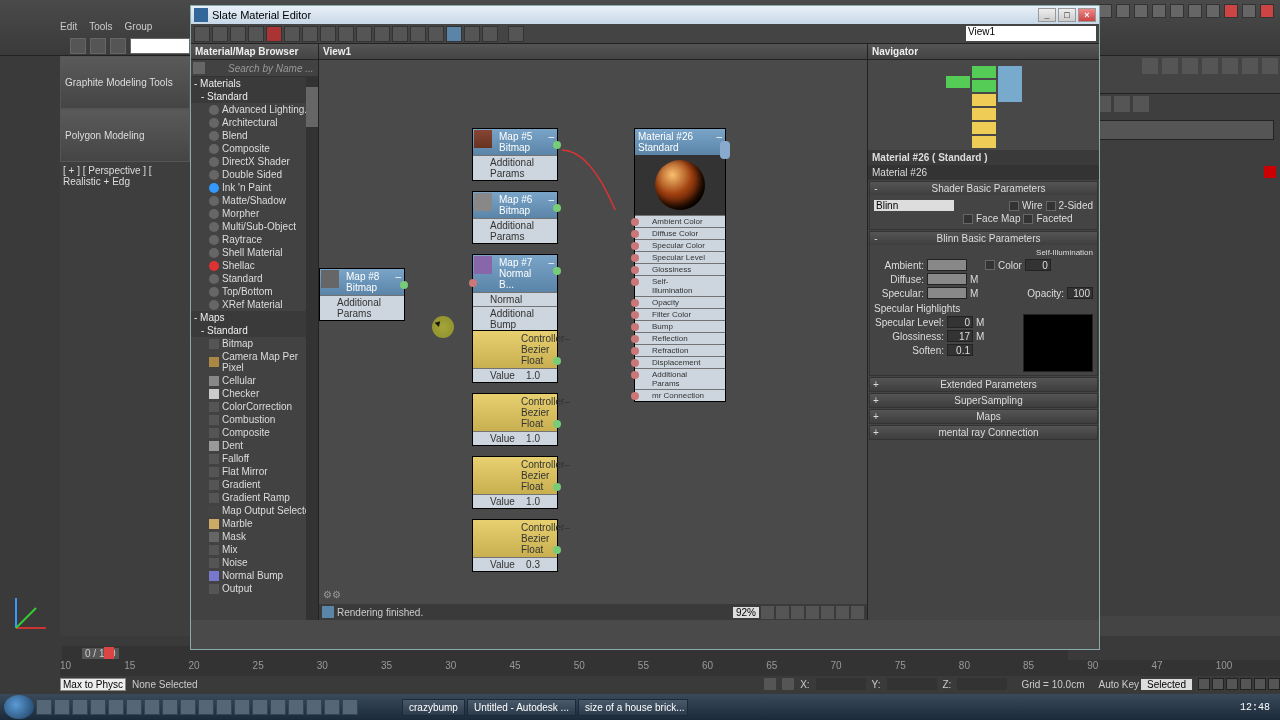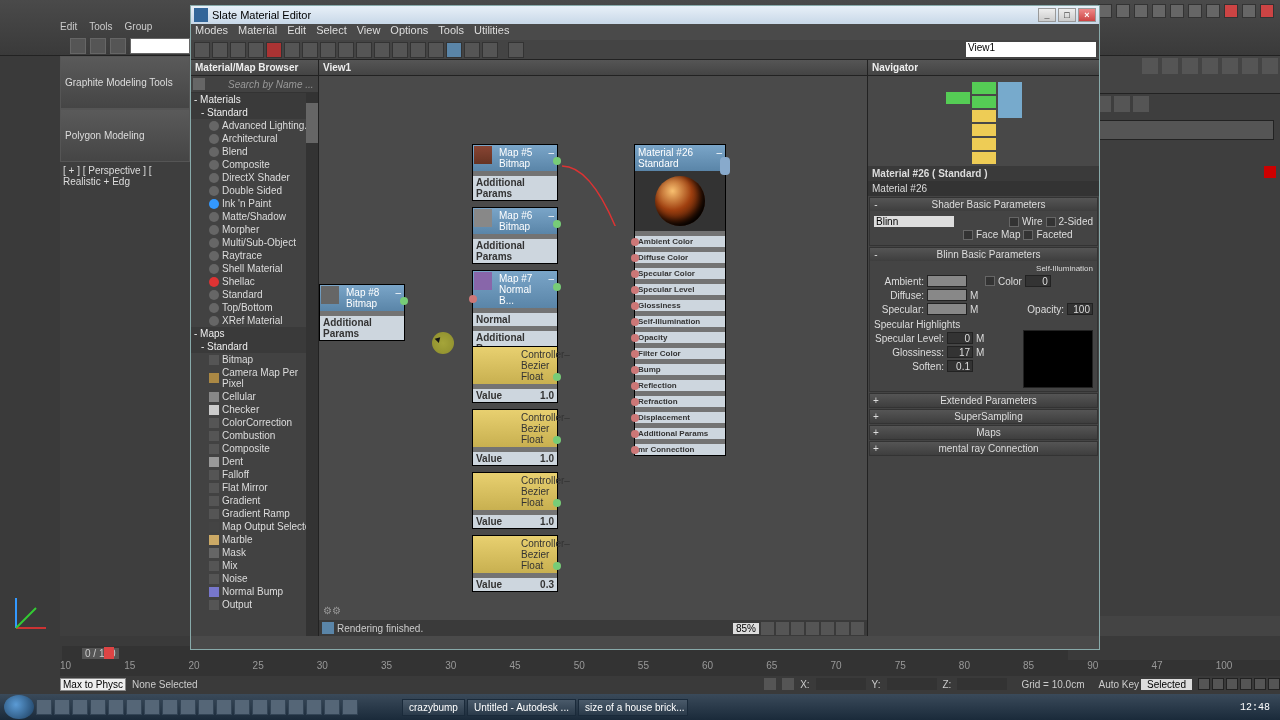--- a/index.html
+++ b/index.html
@@ -60,21 +60,21 @@
 .tree .grp { color:#eee; font-size:10px; padding:1px 3px; background:#3a3a3a;}
 .tree .it { display:flex; align-items:center; padding:1px 0 1px 18px; color:#ddd; font-size:10px;}
 .tree .it .bul { width:10px; height:10px; border-radius:50%; background:#666; margin-right:3px; flex-shrink:0;}
 .tree .it .bul.blu{background:#39f;} .tree .it .bul.red{background:#d33;}
 .tree .it .sw { width:10px; height:10px; margin-right:3px; flex-shrink:0;}
 .canvas-wrap { flex:1; display:flex; flex-direction:column;}
 .canvas { flex:1; background:#4a4a4a; position:relative; overflow:hidden;}
 .canvas svg.wires { position:absolute; inset:0; pointer-events:none;}
 .node { position:absolute; width:86px; border:1px solid #000; font-size:9px;}
 .node .hdr { padding:2px 3px; display:flex; justify-content:space-between;}
-.node .row { background:#cdd6de; color:#333; padding:1px 3px; border-top:5px solid #737373;font-weight:bold;}
+.node .row { background:#cdd6de; color:#333; padding:1px 17px; border-top:1px solid #737373;}
 .node .dot { width:8px; height:8px; border-radius:50%; position:absolute;}
 .nmat { width:92px;}
 .nmat .hdr { background:linear-gradient(#7aa5c8,#5a85a8); color:#fff;}
 .nmat .prev { height:60px; background:#333; display:flex; align-items:center; justify-content:center;}
 .nmat .prev .orb { width:50px; height:50px; border-radius:50%; background:radial-gradient(circle at 35% 30%,#f8c070,#a04010 40%,#301000 80%); box-shadow:inset -4px -4px 8px #000;}
 .nmat .row { font-size:8px;}
 .nmap .hdr { background:linear-gradient(#7aa5c8,#5a85a8); color:#fff; padding-left:26px; position:relative;}
 .nmap .hdr .thu { position:absolute; left:1px; top:1px; width:18px; height:18px;}
 .nctrl .hdr { background:linear-gradient(#e8d070,#c8b050); color:#333;padding-left:48px;}
 .nodeout { right:-4px; background:#7c7;} .nodein { left:-4px; background:#c77;}
@@ -265,21 +265,20 @@
 <div class="slate">
   <div class="slate-title">
     <div class="ic"></div>
     <div class="txt">Slate Material Editor</div>
     <div class="btns">
         <b>_</b>
         <b>□</b>
         <b class="cl">×</b>
       </div>
   </div>
-  <div class="slate-menu" id="slmenu"><span>Modes</span><span>Material</span><span>Edit</span><span>Select</span><span>View</span><span>Options</span><span>Tools</span><span>Utilities</span></div>
   <div class="slate-tb">
     <i></i>
       <i></i>
       <i></i>
       <i></i>
       <i style="background:#a33"></i>
       <i></i>
       <i></i>
       <i></i>
       <i></i>
@@ -471,21 +470,21 @@
         </div>
 
         <div class="cursor" style="top:256px;left:113px">
             <div class="arr"></div>
           </div>
         <div style="position:absolute;bottom:4px;left:4px;color:#999">⚙⚙</div>
       </div>
       <div class="canv-stat">
         <i style="width:12px;height:12px;background:#5a85a8;margin-right:3px"></i>
         <span>Rendering finished.</span>
-        <span class="zoom">85%</span>
+        <span class="zoom">92%</span>
         <i class="ic"></i>
           <i class="ic"></i>
           <i class="ic"></i>
           <i class="ic"></i>
           <i class="ic"></i>
           <i class="ic"></i>
           <i class="ic"></i>
       </div>
     </div>
     <div class="nav">

